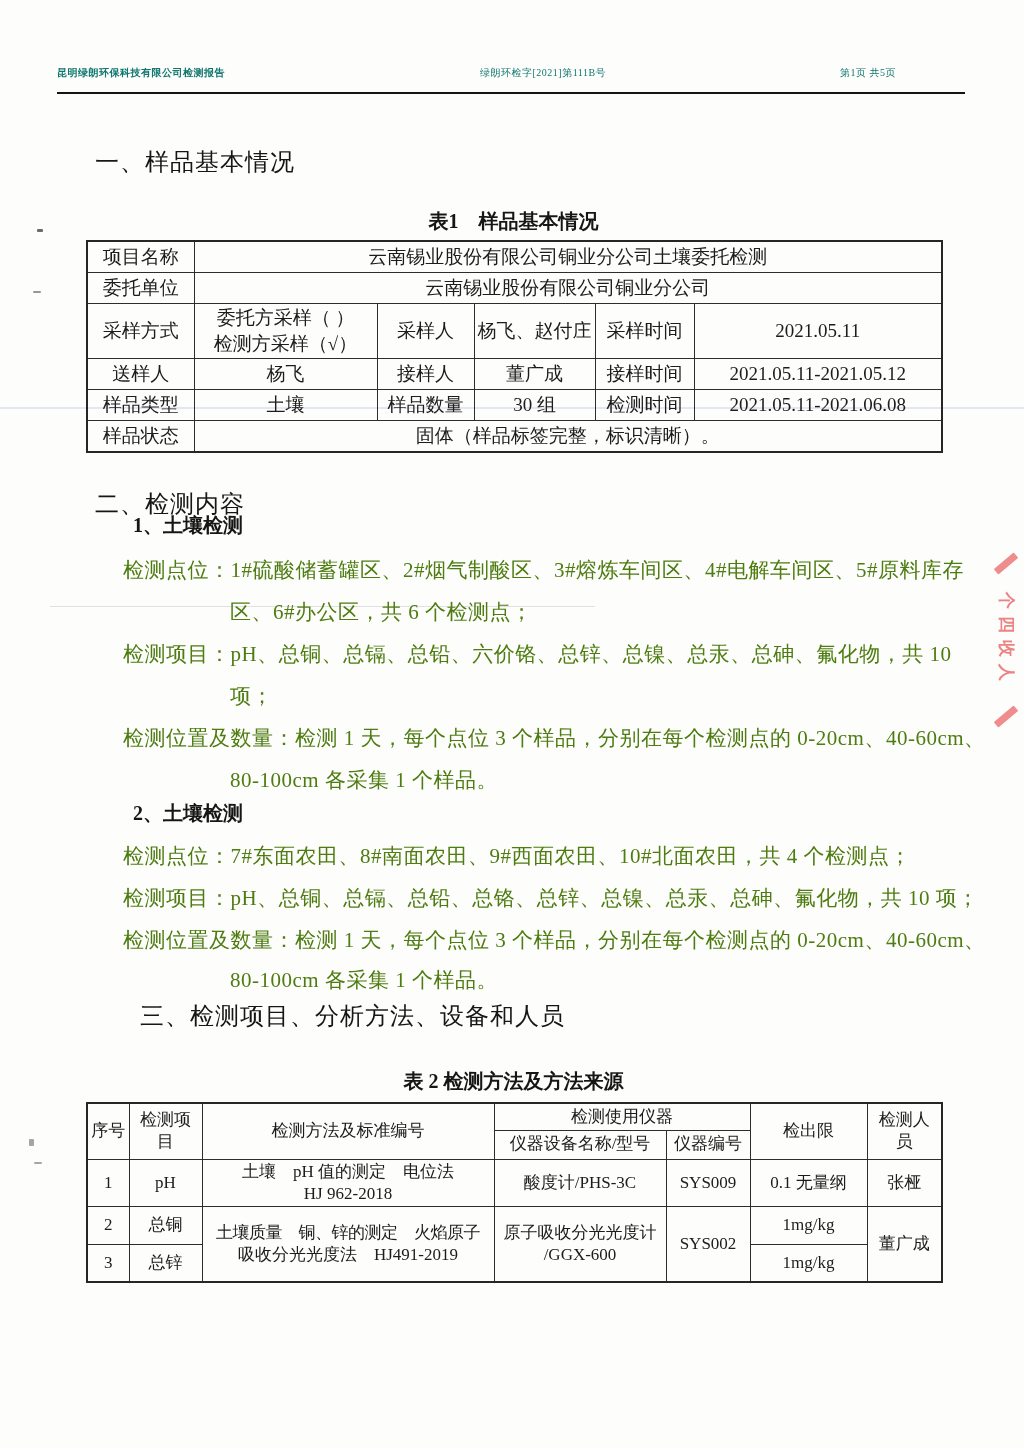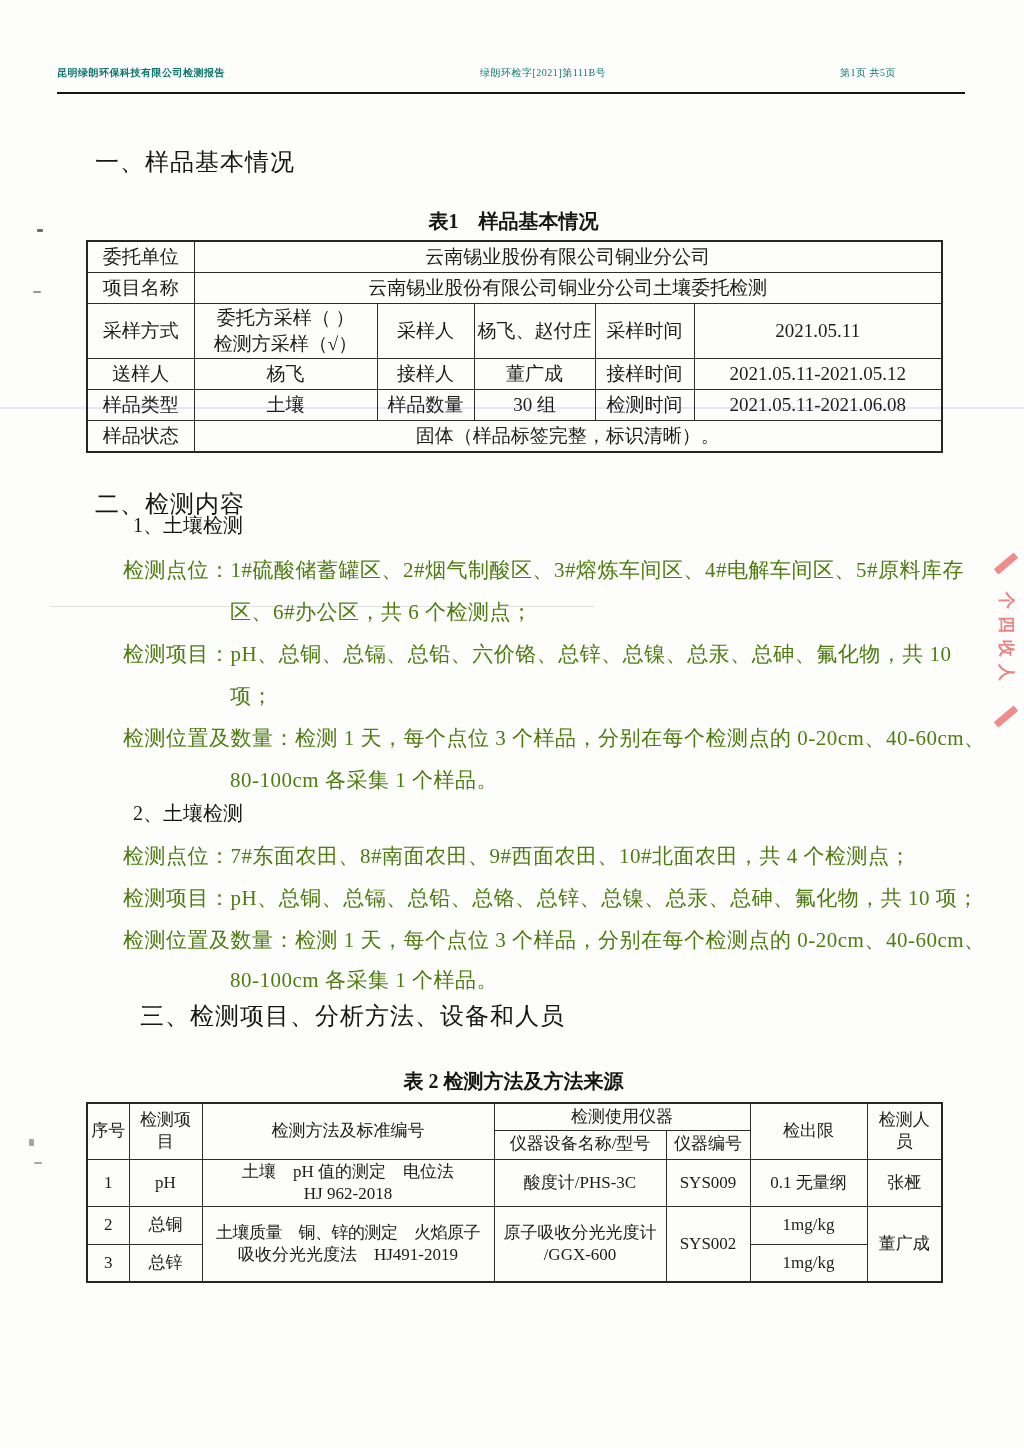--- a/index.html
+++ b/index.html
@@ -13,21 +13,21 @@
 
   
   .hdr { font-size:10px; color:#0f766e; }
   .hdr-left { left:57px; top:66px; font-family:"Liberation Sans","DejaVu Sans",sans-serif; font-weight:600; letter-spacing:0.5px; }
   .hdr-center { left:480px; top:66px; letter-spacing:0.5px; }
   .hdr-right { left:840px; top:66px; letter-spacing:0.5px; }
   .hdr-rule { left:57px; top:92px; width:908px; height:2px; background:#151515; }
 
   
   .h-major { font-family:"Liberation Sans","DejaVu Sans",sans-serif; font-weight:normal; font-size:24px; letter-spacing:1px; color:#161616; }
-  .h-sub   { font-weight:normal; font-size:20px; color:#161616; }
+  .h-sub   { font-weight:bold; font-size:20px; color:#161616; }
   .t-caption { font-weight:bold; font-size:20px; left:86px; width:855px; text-align:center; color:#161616; }
 
   
   .para { font-size:21px; color:#4d7c0f; letter-spacing:0.5px; }
 
   
   table { border-collapse:collapse; table-layout:fixed; }
   .dtable { position:absolute; left:86px; width:855px; border:2px solid #262626; }
   .dtable td { border:1px solid #2d2d2d; text-align:center; vertical-align:middle; padding:1px 3px; overflow:hidden; }
   .t1 td { font-size:19px; line-height:1.35; }
@@ -76,26 +76,26 @@
     <colgroup>
       <col style="width:107px">
         <col style="width:183px">
         <col style="width:97px">
       <col style="width:121px">
         <col style="width:99px">
         <col style="width:248px">
     </colgroup>
     <tbody>
         <tr style="height:31px">
+      <td>项目名称</td>
+      <td colspan="5">云南锡业股份有限公司铜业分公司土壤委托检测</td>
+    </tr>
+    <tr style="height:31px">
       <td>委托单位</td>
       <td colspan="5">云南锡业股份有限公司铜业分公司</td>
-    </tr>
-    <tr style="height:31px">
-      <td>项目名称</td>
-      <td colspan="5">云南锡业股份有限公司铜业分公司土壤委托检测</td>
     </tr>
     <tr style="height:55px">
       <td>采样方式</td>
       <td>
         <div class="cellline">委托方采样（ ）</div>
         <div class="cellline">检测方采样（√）</div>
       </td>
       <td>采样人</td>
       <td>杨飞、赵付庄</td>
       <td>采样时间</td>

